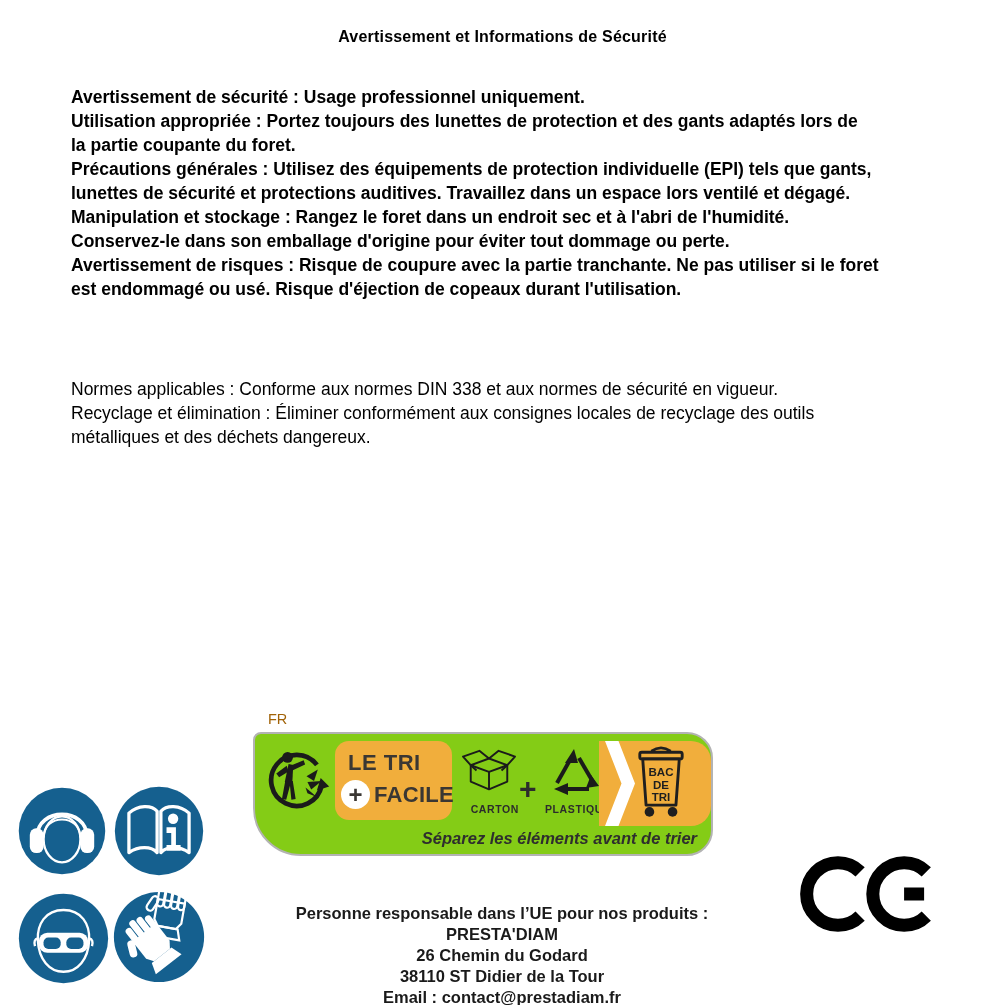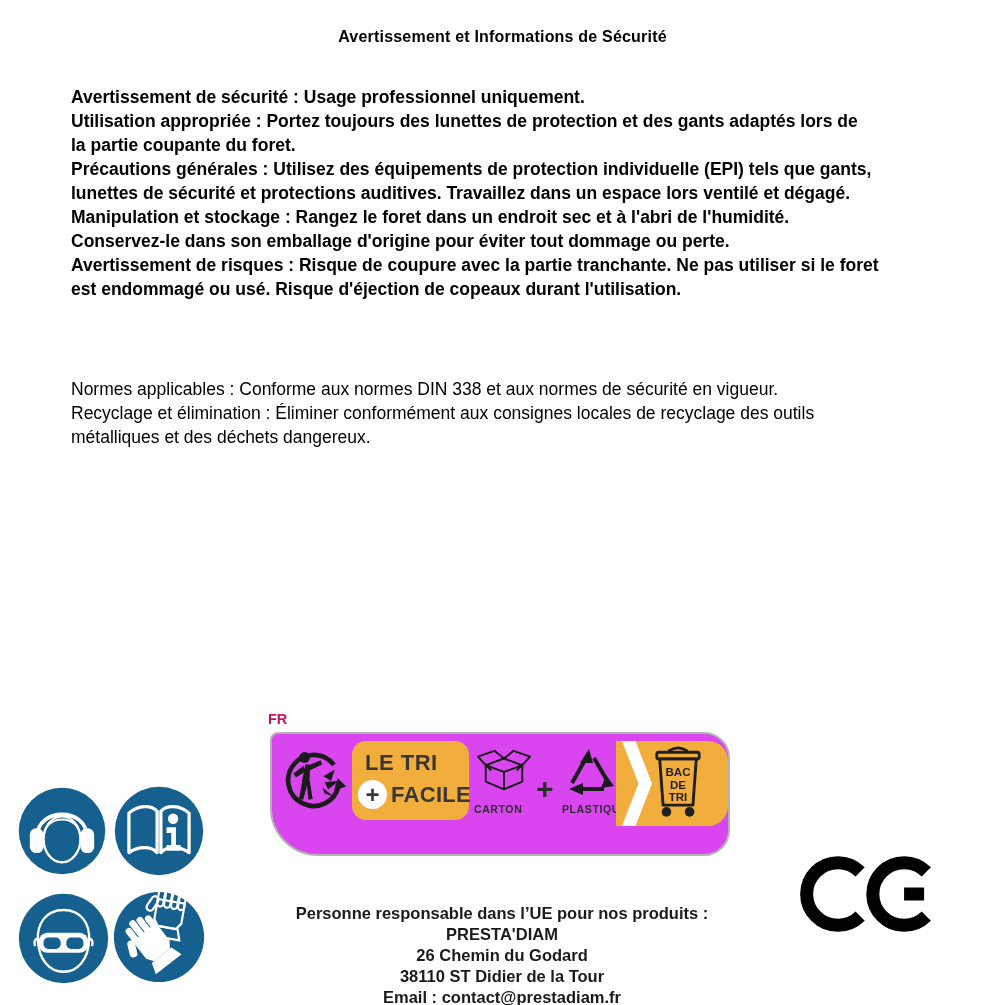--- a/index.html
+++ b/index.html
@@ -11,39 +11,39 @@
   .title{
     position:absolute;top:28px;left:0;width:100%;margin:0;
     text-align:center;font-size:16px;font-weight:bold;letter-spacing:0.2px;
   }
   .textblock{position:absolute;left:71px;width:910px;}
   .b1{top:85px;font-weight:bold;}
   .b2{top:377px;}
   .tl{height:24px;line-height:24px;font-size:17.5px;white-space:nowrap;}
 
   
-  .fr-label{position:absolute;left:268px;top:711px;font-size:14.5px;font-weight:bold;color:#be185d;}
+  .fr-label{position:absolute;left:268px;top:711px;font-size:14.5px;font-weight:normal;color:#a16207;}
   .banner-box{
-    position:absolute;left:270px;top:732px;width:460px;height:124px;background:#d946ef;
+    position:absolute;left:253px;top:732px;width:460px;height:124px;background:#84cc16;
     border:2px solid var(--banner_border,#b3b3b3);
     border-radius:8px 26px 26px 48px;box-sizing:border-box;
   }
   .triman{position:absolute;left:8px;top:12px;}
   .yellow-left{
     position:absolute;left:80px;top:7px;width:117px;height:79px;border-radius:14px;
     background:var(--banner_yellow,#F1AE3C);
   }
   .letri{margin:9px 0 0 13px;font-size:22px;font-weight:800;color:var(--dark_text,#3A3733);letter-spacing:0.5px;}
   .row2{position:absolute;left:6px;top:39px;display:flex;align-items:center;}
   .pluscircle{
     width:29px;height:29px;border-radius:50%;background:#fff;display:flex;align-items:center;justify-content:center;
     font-size:24px;font-weight:800;color:var(--dark_text,#3A3733);line-height:1;
   }
   .facile{margin-left:4px;font-size:22px;font-weight:800;color:var(--dark_text,#3A3733);letter-spacing:0.3px;}
-  .mat{position:absolute;top:12px;text-align:left;}
+  .mat{position:absolute;top:12px;text-align:right;}
   .mat1{left:202px;width:62px;}
   .mat2{left:290px;width:58px;}
   .matlabel{margin-top:3px;font-size:10.5px;font-weight:700;letter-spacing:0.6px;color:#2c2c2c;}
   .matplus{position:absolute;left:264px;top:38px;font-size:30px;font-weight:700;color:#2c2c2c;}
   .yellow-right{
     position:absolute;left:344px;top:7px;width:112px;height:85px;
     background:var(--banner_yellow,#F1AE3C);border-radius:0 20px 20px 0;
   }
   .chevband{
     position:absolute;left:350px;top:7px;width:30px;height:85px;background:#fff;
@@ -163,20 +163,21 @@
       <path d="M8 14 H46 L42.5 62 H11.5 Z" fill="none" stroke="#1f1f1f" stroke-width="3" stroke-linejoin="round"></path>
       <rect x="5" y="7" width="44" height="7" rx="2" fill="none" stroke="#1f1f1f" stroke-width="3"></rect>
       <path d="M17 6 Q27 -1 37 6" fill="none" stroke="#1f1f1f" stroke-width="3"></path>
       <circle cx="15" cy="69" r="5" fill="#1f1f1f"></circle>
       <circle cx="39" cy="69" r="5" fill="#1f1f1f"></circle>
       <text class="bintext" x="27" y="32">BAC</text>
       <text class="bintext" x="27" y="45">DE</text>
       <text class="bintext" x="27" y="58">TRI</text>
     </svg>
 
+    <div class="separez">Séparez les éléments avant de trier</div>
   </div>
 
   <svg class="micon i-ear" width="92" height="92" viewBox="0 0 100 100">
     <circle class="bg" cx="50" cy="50" r="47"></circle>
     <path d="M23 56 C23 24 77 24 77 56" fill="none" stroke="#fff" stroke-width="4"></path>
     <path d="M30 57 C30 31 70 31 70 57" fill="none" stroke="#fff" stroke-width="2"></path>
     <ellipse cx="50" cy="59" rx="20" ry="25" fill="none" stroke="#fff" stroke-width="2.5"></ellipse>
     <rect x="15" y="47" width="15" height="27" rx="7" fill="#fff"></rect>
     <rect x="70" y="47" width="15" height="27" rx="7" fill="#fff"></rect>
   </svg>

